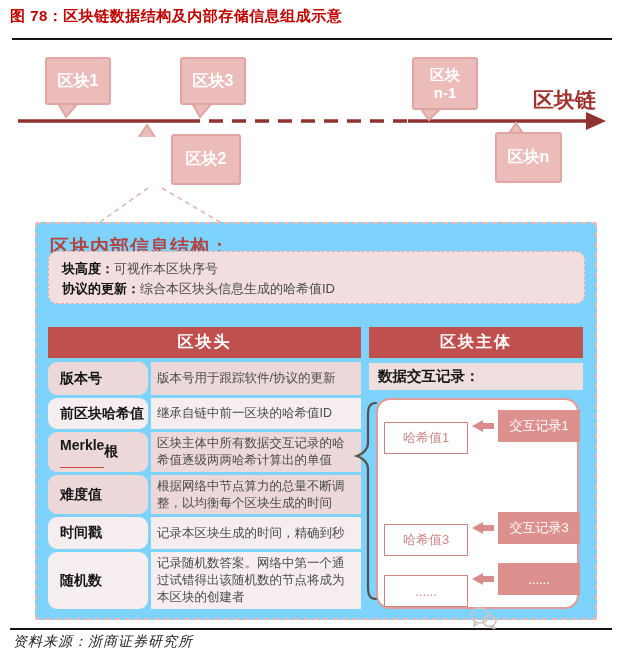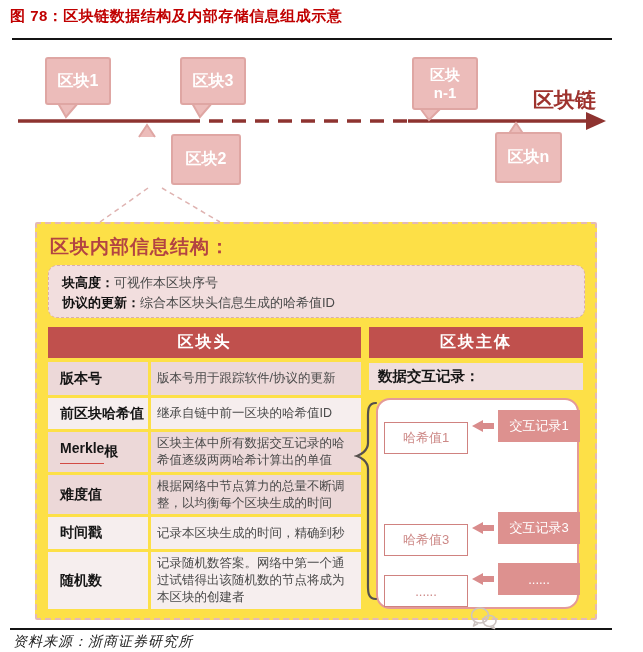--- a/index.html
+++ b/index.html
@@ -12,38 +12,38 @@
 
   
   #timeline-svg { position:absolute; left:0; top:0; width:643px; height:240px; }
   .bubble { position:absolute; background:#ecbcba; border:2px solid #dfa6a3; border-radius:3px;
             color:#ffffff; font-weight:bold; font-size:16px; display:flex; align-items:center;
             justify-content:center; text-align:center; line-height:1.15; white-space:pre-line; z-index:2; }
   .chain-label { position:absolute; left:533px; top:86px; font-size:21px; font-weight:bold; color:#9e332e; z-index:2; }
 
   
   .panel { position:absolute; left:35px; top:222px; width:562px; height:398px;
-           border:2px dashed #e4b9b7; background:#fde047; border-radius:2px; }
+           border:2px dashed #e4b9b7; background:#7dd3fc; border-radius:2px; }
   .panel-title { position:absolute; left:13px; top:10px; font-size:19px; font-weight:bold; color:#b34442; letter-spacing:1px; }
-  .summary-box { position:absolute; left:11px; top:41px; width:537px; height:53px; background:#f2dede;
+  .summary-box { position:absolute; left:11px; top:27px; width:537px; height:53px; background:#f2dede;
                  border:1px dashed #d9aeae; border-radius:9px; padding:7px 13px; }
   .summary-line { font-size:13px; line-height:20px; color:#4a4a4a; }
   .summary-line b { color:#111; }
 
   
   .tbl-left { position:absolute; left:11px; top:103px; width:313px; }
   .tbl-head { height:31px; background:#c0504d; color:#fff; font-weight:bold; font-size:16px;
               display:flex; align-items:center; justify-content:center; letter-spacing:2px; margin-bottom:4px; }
   .trow { display:flex; gap:3px; margin-bottom:3px; }
-  .trow .lab { width:100px; font-size:14px; font-weight:bold; color:#151515; display:flex; align-items:center; padding-left:12px; }
+  .trow .lab { width:100px; font-size:14px; font-weight:bold; color:#151515; display:flex; align-items:center; padding-left:12px;border-radius:9px; }
   .trow .des { flex:1; font-size:12.5px; color:#4a4a4a; display:flex; align-items:center; padding:3px 6px; line-height:1.35; }
   .trow.dark .lab, .trow.dark .des { background:#ecd8d8; }
   .trow.lite .lab, .trow.lite .des { background:#f6eeee; }
   .h33{height:33px}.h31{height:31px}.h40{height:40px}.h32{height:32px}.h39{height:39px}.h57{height:57px}
-  .merkle-en { border-bottom:1.5px solid #d24a43; padding-bottom:7px; }
+  .merkle-en { border-bottom:1.5px solid #d24a43; padding-bottom:14px; }
 
   
   .tbl-right { position:absolute; left:332px; top:103px; width:214px; }
   .body-band { height:27px; background:#efdede; margin-top:5px; font-size:14.5px; font-weight:bold; color:#151515;
                display:flex; align-items:center; padding-left:9px; }
   .records-wrap { position:relative; margin:8px 0 0 7px; width:203px; height:211px;
                   border:2px solid #e49a98; border-radius:14px; background:#fff; }
   .pair { position:absolute; left:0; width:100%; height:32px; }
   .pair .hash { position:absolute; left:6px; top:12px; width:84px; height:32px; background:#fff; border:1.5px solid #d08280;
                 color:#cd8987; font-size:13px; display:flex; align-items:center; justify-content:center; }

